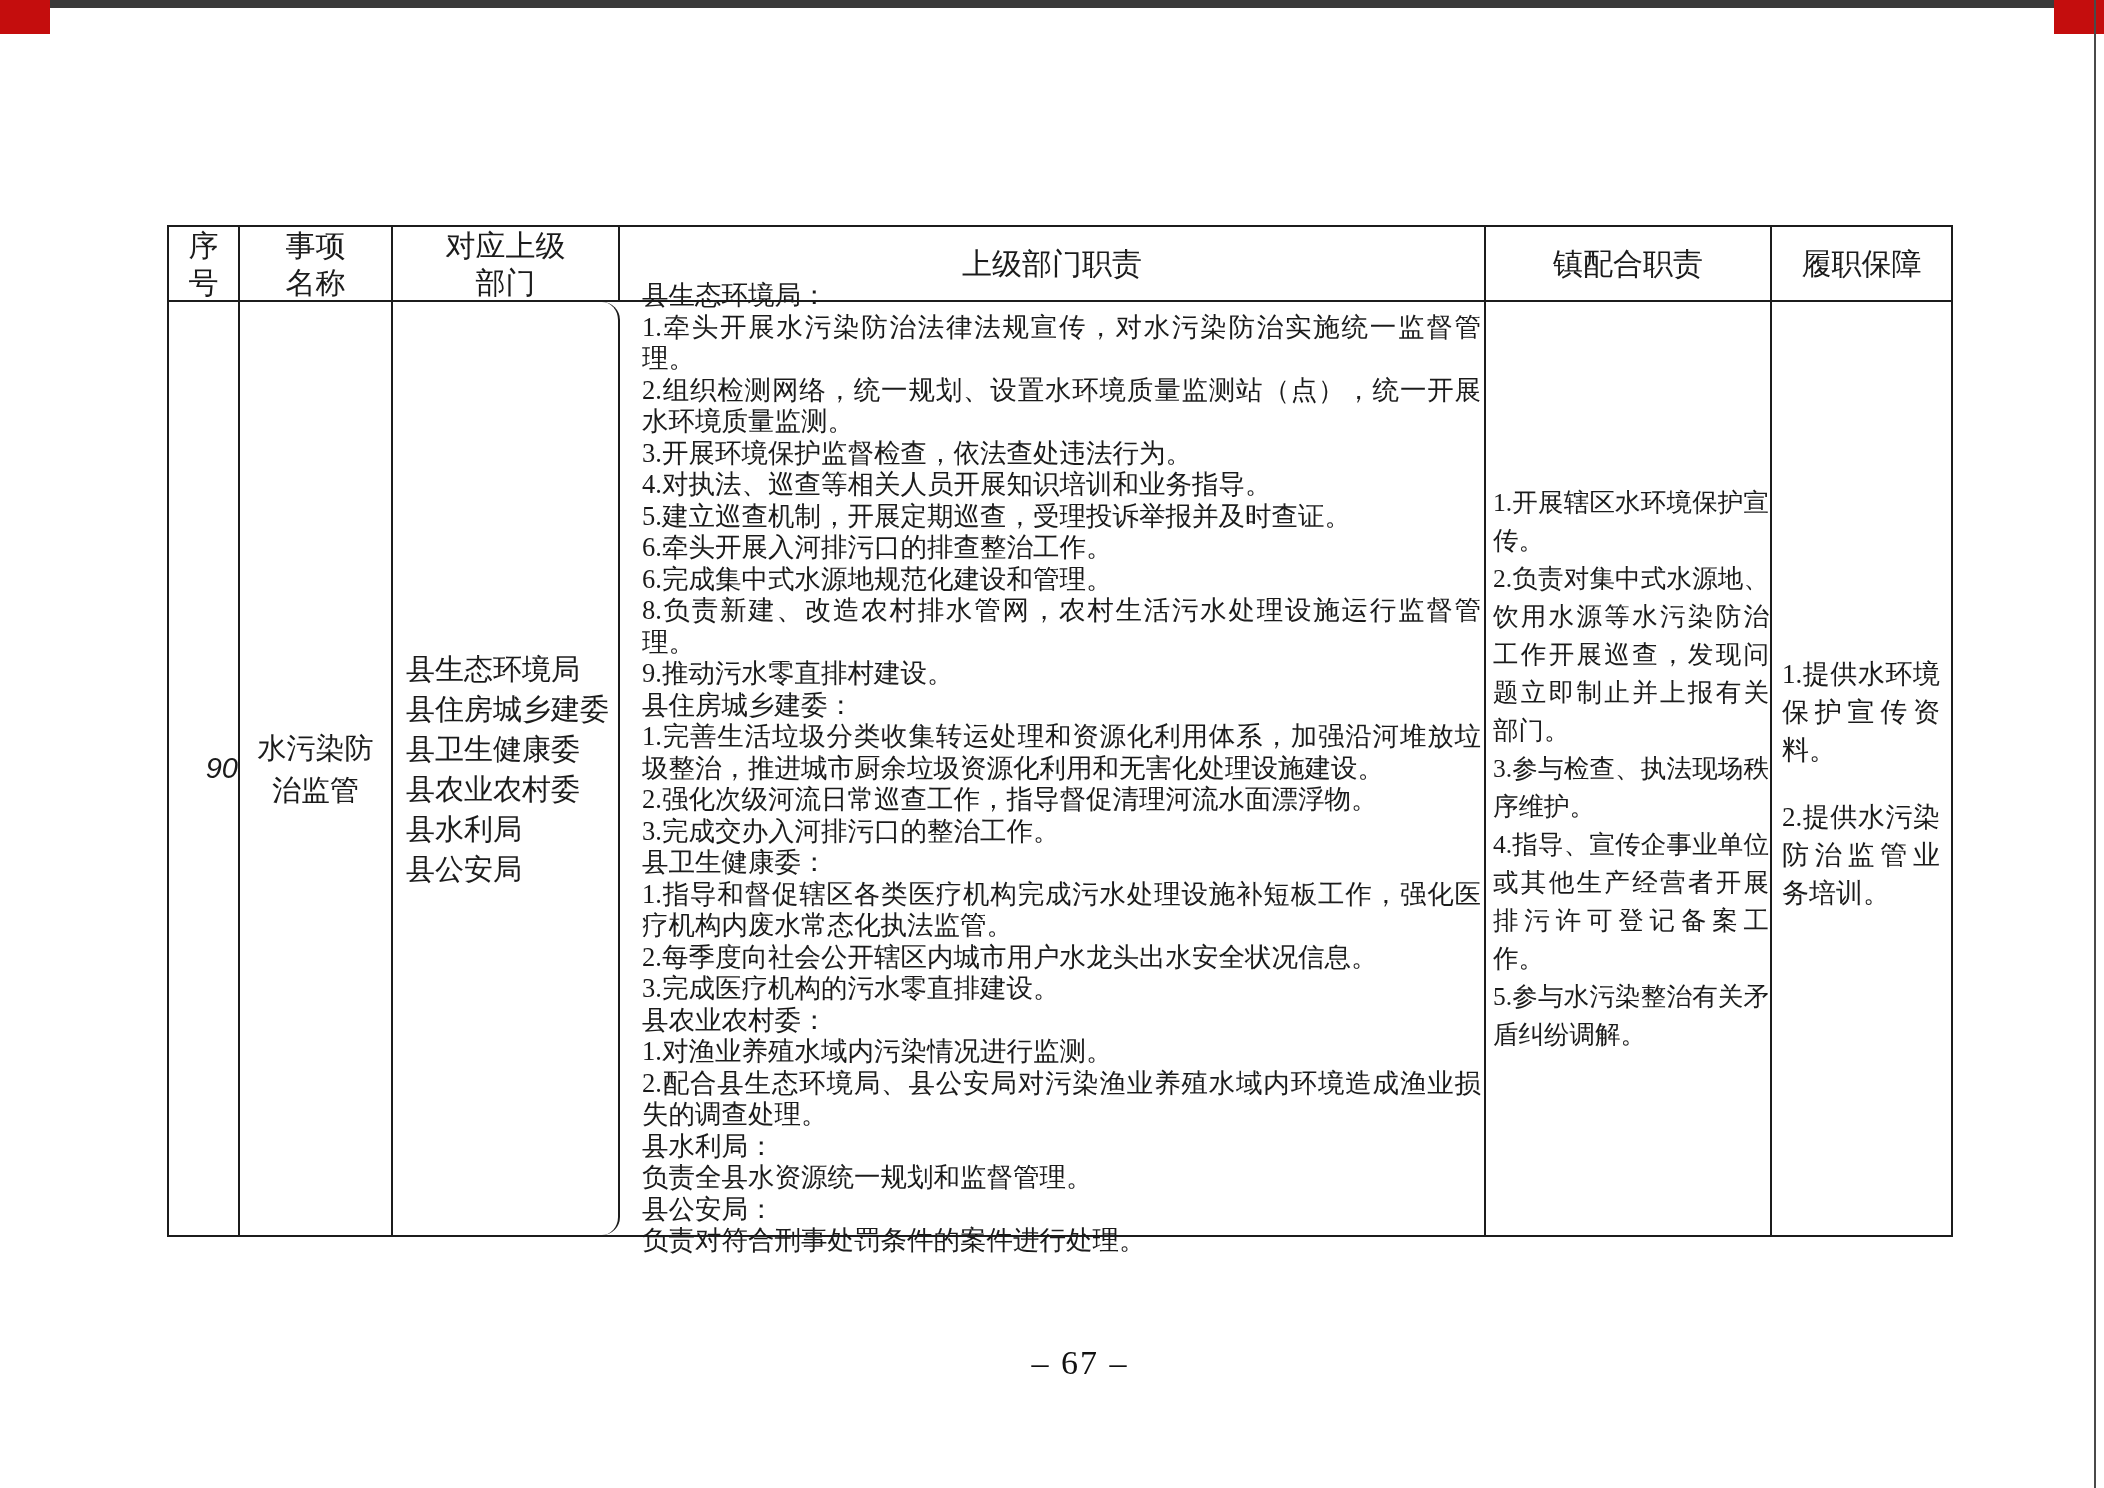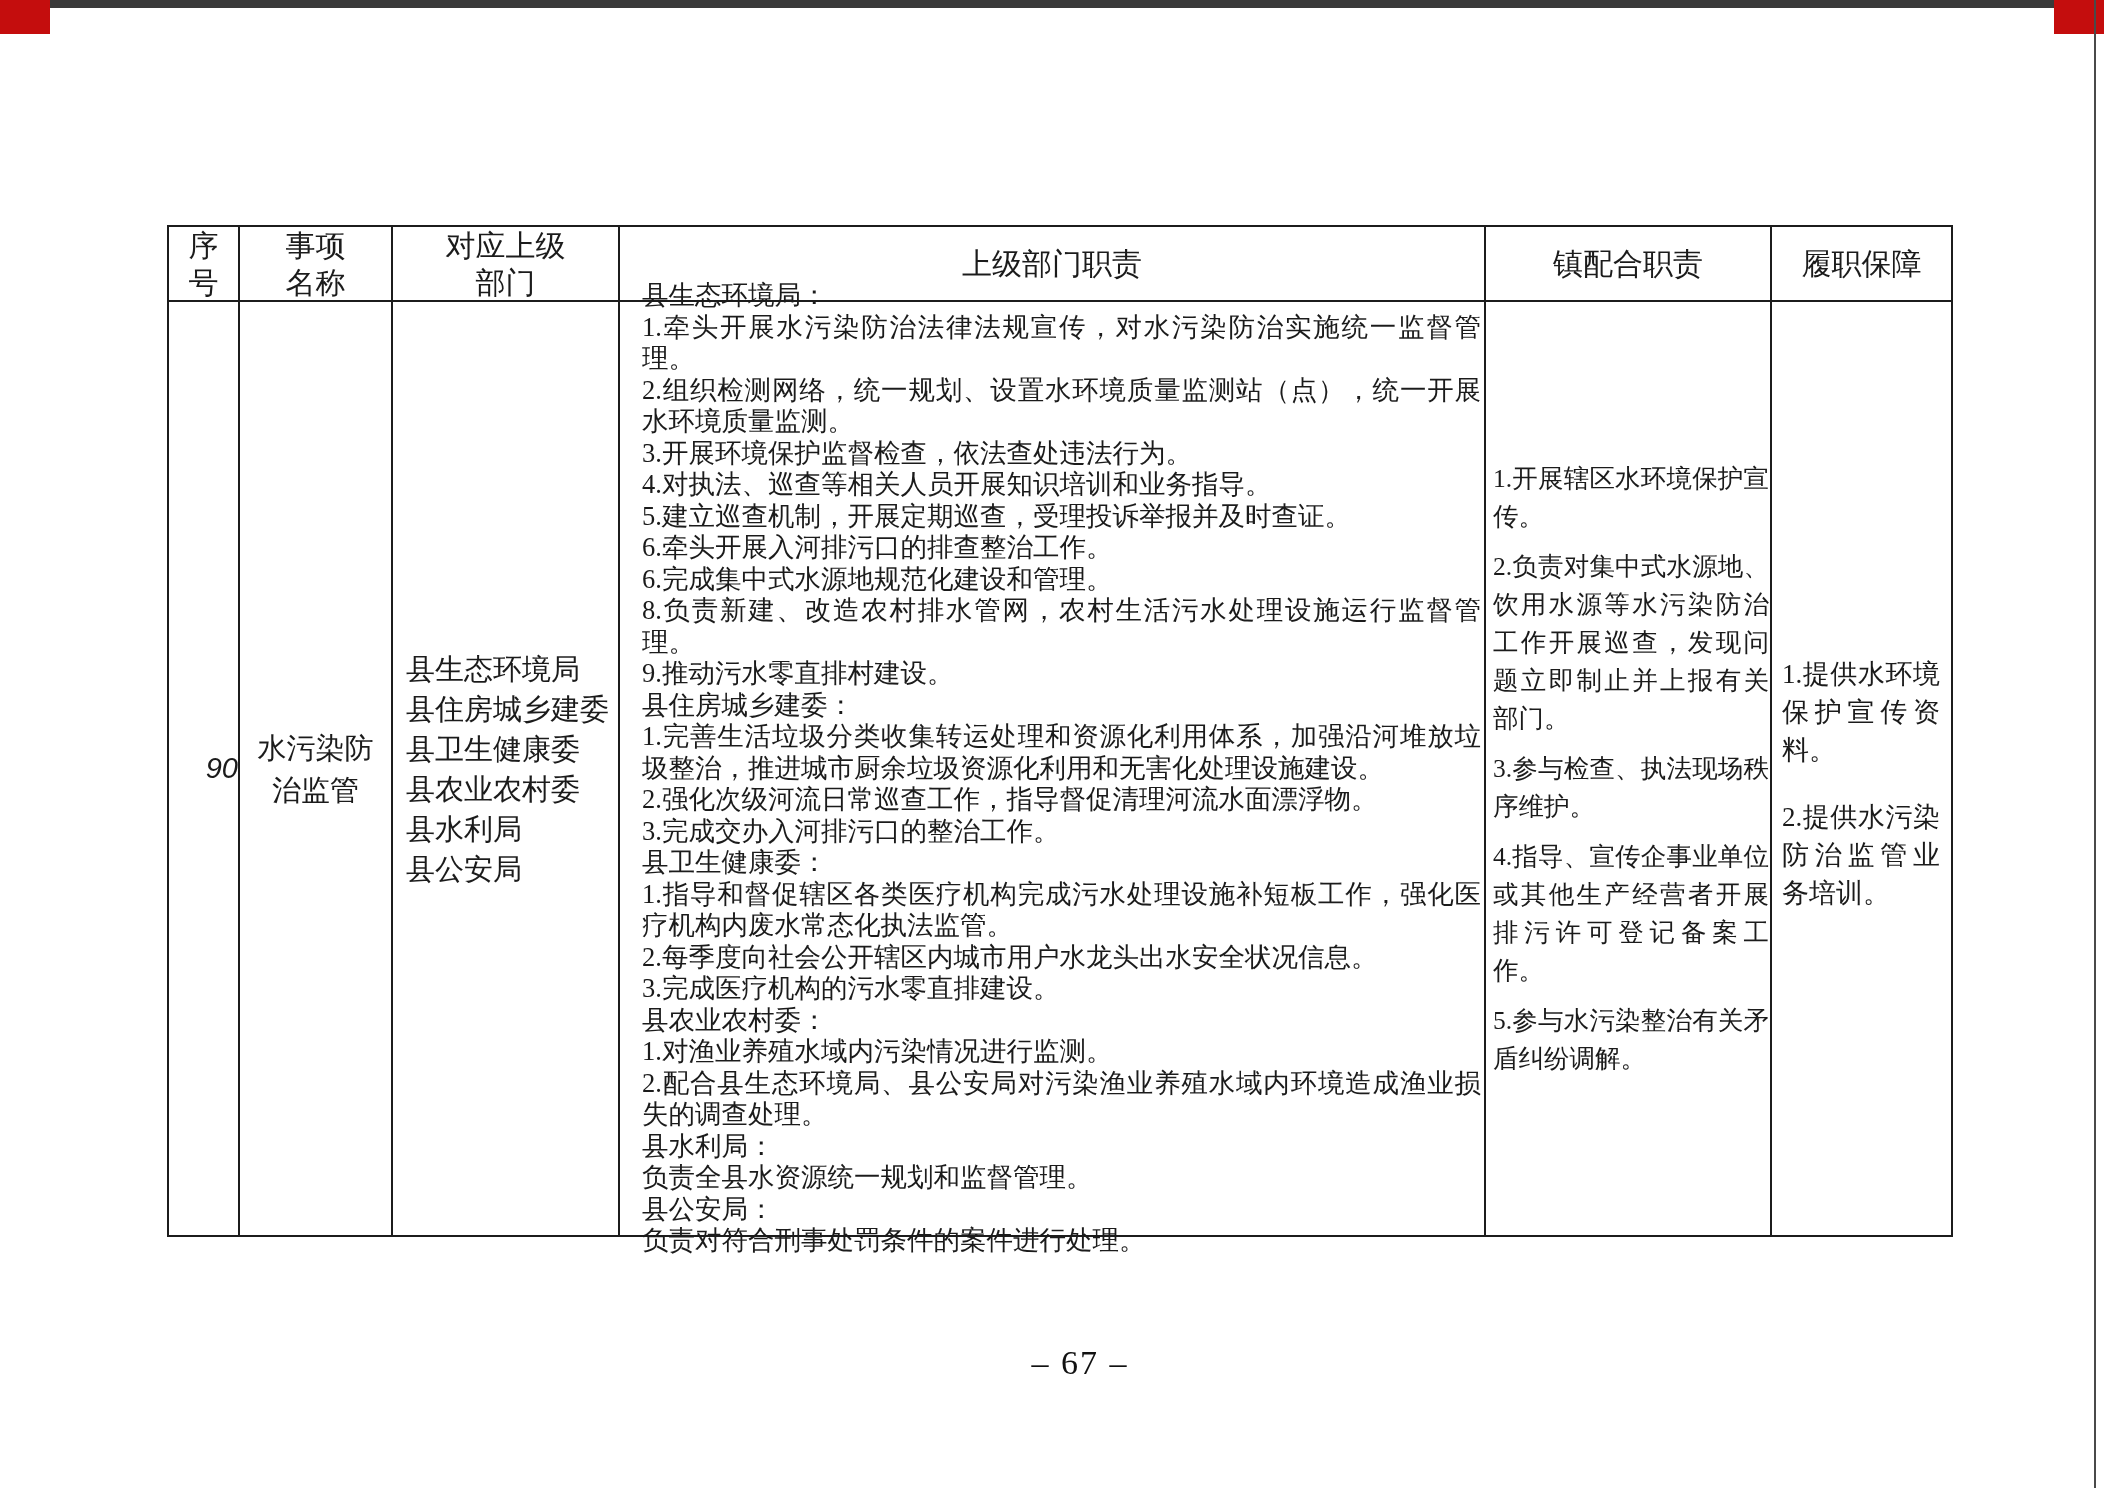--- a/index.html
+++ b/index.html
@@ -45,25 +45,25 @@
     border-bottom: 2px solid #1c1c1c;
     align-items: center;
     font-size: 30px; line-height: 37px;
     text-align: center;
   }
   .bcell { font-size: 29px; }
 
   .b1 { align-items: flex-end; font-family: "Liberation Sans", "DejaVu Sans", sans-serif; font-size: 29px; font-style: italic; }
   .b2 { align-items: center; }
   .b2 .wrap { width: 124px; text-align: center; line-height: 42px; font-size: 29px; }
-  .b3 { padding-left: 13px; }
+  .b3 { padding-left: 13px; border-radius: 18px; }
   .b3 div { line-height: 40px; font-size: 29px; }
   .b4 { padding-left: 22px; padding-right: 3px; }
   .b4 div { font-size: 26.5px; line-height: 31.5px; text-align: justify; }
-  .b5 { padding-left: 7px; padding-right: 1px; gap: 12px; }
+  .b5 { padding-left: 7px; padding-right: 1px; }
   .b5 div { font-size: 25.5px; line-height: 38px; text-align: justify; }
   .b6 { padding-left: 10px; padding-right: 11px; }
   .b6 div { font-size: 27px; line-height: 38px; text-align: justify; margin-top: 29px; }
 
   .page-number {
     position: absolute; left: 0; top: 1344px; width: 2104px;
     text-align: center; font-size: 34px; letter-spacing: 2px; color: #111; margin-left: 28px;
   }
 </style>
 </head>

